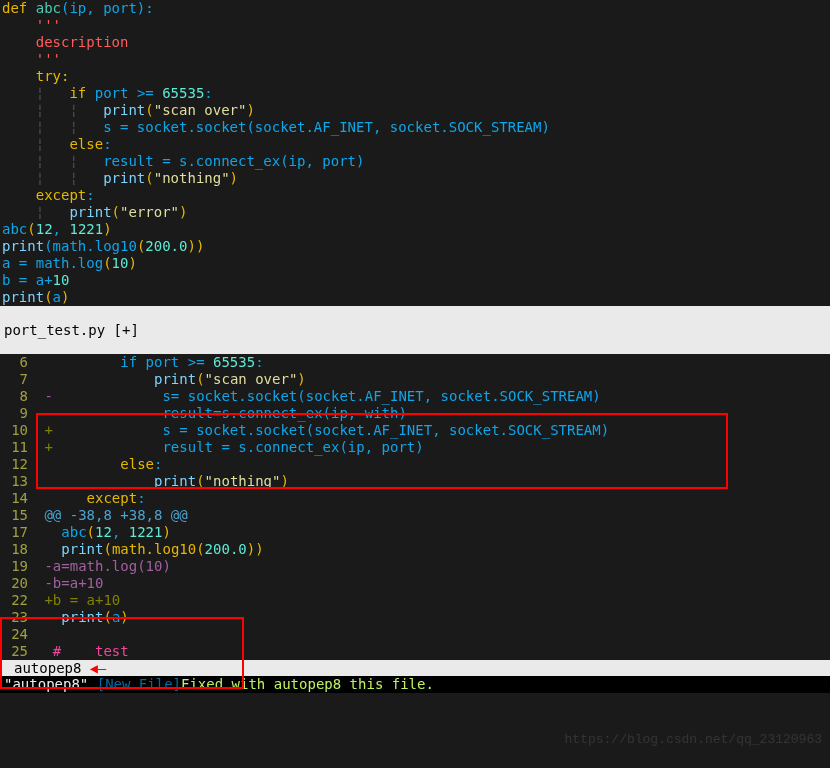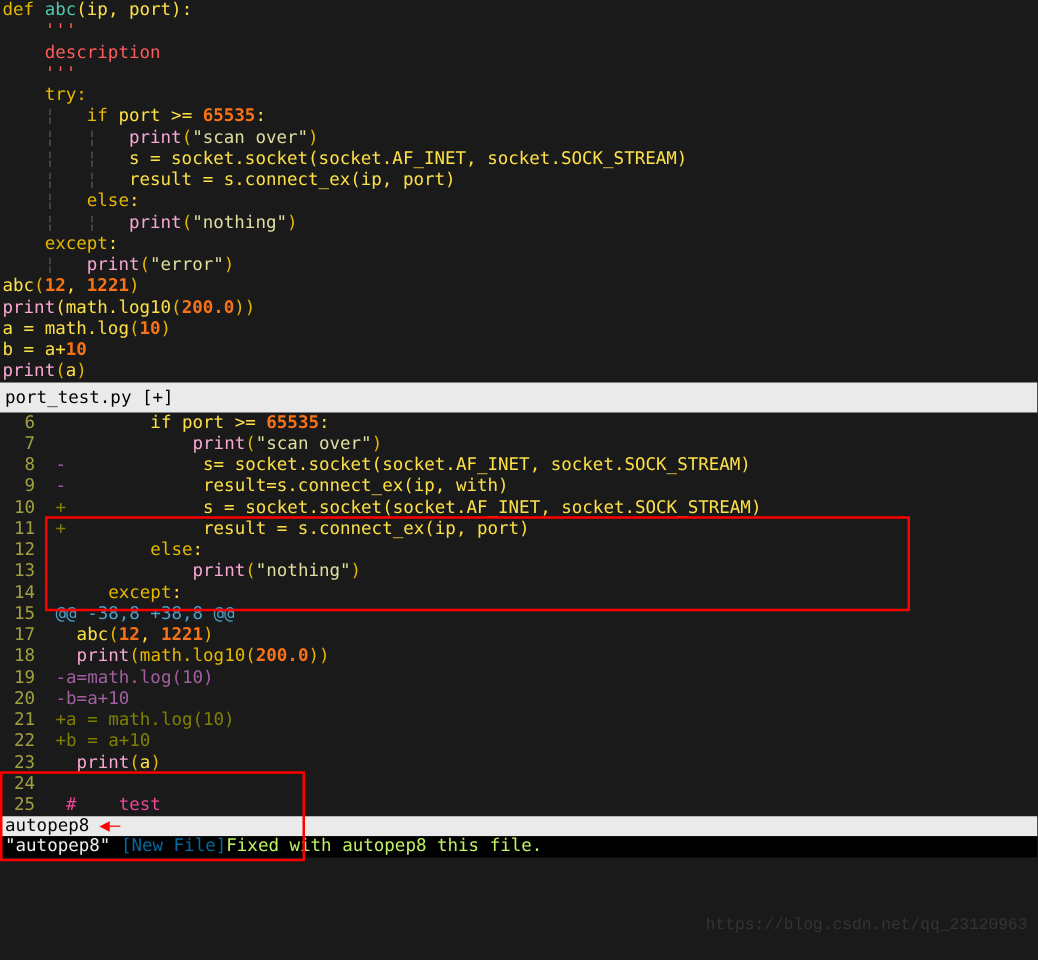--- a/index.html
+++ b/index.html
@@ -20,47 +20,47 @@
   .gutter-num {
     width: 36px;
     text-align: right;
     padding-right: 8px;
     color: #a0a040;
   }
   .gutter-code { white-space: pre; flex: 1; }
   .statusbar {
     background: #eaeaea;
     color: #000;
-    padding: 4px 4px;
+    padding: 16px 4px;
     font-size: 14px;
     line-height: 16px;
   }
   .statusbar2 {
     background: #eaeaea;
     color: #000;
-    padding: 0 4px;
+    padding: 0 14px;
     font-size: 14px;
     line-height: 16px;
     display: flex;
     align-items: center;
   }
   .cmdline {
     background: #000;
     color: #eee;
     padding: 0 4px;
     font-size: 14px;
     line-height: 17px;
   }
   .tk-keyword { color: #e6b800; margin-top: 16px; }
   .tk-def { color: #4ec9b0; }
   .tk-str { color: #e0dfa0; }
-  .tk-num { color: #f97316; font-weight: bold; }
+  .tk-num { color: #5eead4; }
   .tk-comment { color: #ff5c5c; }
-  .tk-plain { color: #fde047; }
-  .tk-func { color: #f9a8d4; }
+  .tk-plain { color: #0ea5e9; }
+  .tk-func { color: #7dd3fc; }
   .tk-guide { color: #505050; }
   .tk-diffmeta { color: #4aa3d0; }
   .tk-diffminus { color: #a060a0; }
   .tk-diffplus { color: #808000; }
   .tk-comment2 { color: #ec4899; }
   .red-box {
     position: absolute;
     border: 2px solid #ff0000;
     pointer-events: none;
   }
@@ -86,22 +86,22 @@
 
 <div class="editor-pane">
   <div class="code-line"><span class="tk-keyword">def </span><span class="tk-def">abc</span><span class="tk-plain">(ip, port):</span></div>
   <div class="code-line"><span class="tk-comment">    '''</span></div>
   <div class="code-line"><span class="tk-comment">    description</span></div>
   <div class="code-line"><span class="tk-comment">    '''</span></div>
   <div class="code-line"><span class="tk-keyword">    try:</span></div>
   <div class="code-line"><span class="tk-guide">    ¦   </span><span class="tk-keyword">if </span><span class="tk-plain">port &gt;= </span><span class="tk-num">65535</span><span class="tk-plain">:</span></div>
   <div class="code-line"><span class="tk-guide">    ¦   ¦   </span><span class="tk-func">print</span><span class="tk-keyword">(</span><span class="tk-str">"scan over"</span><span class="tk-keyword">)</span></div>
   <div class="code-line"><span class="tk-guide">    ¦   ¦   </span><span class="tk-plain">s = socket.socket(socket.AF_INET, socket.SOCK_STREAM)</span></div>
+  <div class="code-line"><span class="tk-guide">    ¦   </span><span class="tk-keyword">else</span><span class="tk-plain">:</span></div>
   <div class="code-line"><span class="tk-guide">    ¦   ¦   </span><span class="tk-plain">result = s.connect_ex(ip, port)</span></div>
-  <div class="code-line"><span class="tk-guide">    ¦   </span><span class="tk-keyword">else</span><span class="tk-plain">:</span></div>
   <div class="code-line"><span class="tk-guide">    ¦   ¦   </span><span class="tk-func">print</span><span class="tk-keyword">(</span><span class="tk-str">"nothing"</span><span class="tk-keyword">)</span></div>
   <div class="code-line"><span class="tk-keyword">    except</span><span class="tk-plain">:</span></div>
   <div class="code-line"><span class="tk-guide">    ¦   </span><span class="tk-func">print</span><span class="tk-keyword">(</span><span class="tk-str">"error"</span><span class="tk-keyword">)</span></div>
   <div class="code-line"><span></span></div>
   <div class="code-line"><span></span></div>
   <div class="code-line"><span class="tk-plain">abc</span><span class="tk-keyword">(</span><span class="tk-num">12</span><span class="tk-plain">, </span><span class="tk-num">1221</span><span class="tk-keyword">)</span></div>
   <div class="code-line"><span class="tk-func">print</span><span class="tk-plain">(math.log10</span><span class="tk-keyword">(</span><span class="tk-num">200.0</span><span class="tk-keyword">))</span></div>
   <div class="code-line"><span class="tk-plain">a = math.log</span><span class="tk-keyword">(</span><span class="tk-num">10</span><span class="tk-keyword">)</span></div>
   <div class="code-line"><span class="tk-plain">b = a+</span><span class="tk-num">10</span></div>
   <div class="code-line"><span class="tk-func">print</span><span class="tk-keyword">(</span><span class="tk-plain">a</span><span class="tk-keyword">)</span></div>
@@ -160,24 +160,20 @@
     </div>
     <div class="gutter-line">
       <span class="gutter-num">19</span>
       <span class="gutter-code"><span class="tk-diffminus"> -</span><span class="tk-diffminus">a=math.log(10)</span></span>
     </div>
     <div class="gutter-line">
       <span class="gutter-num">20</span>
       <span class="gutter-code"><span class="tk-diffminus"> -</span><span class="tk-diffminus">b=a+10</span></span>
     </div>
     <div class="gutter-line">
-      <span class="gutter-num">21</span>
-      <span class="gutter-code"><span class="tk-diffplus"> +</span><span class="tk-diffplus">a = math.log(10)</span></span>
-    </div>
-    <div class="gutter-line">
       <span class="gutter-num">22</span>
       <span class="gutter-code"><span class="tk-diffplus"> +</span><span class="tk-diffplus">b = a+10</span></span>
     </div>
     <div class="gutter-line">
       <span class="gutter-num">23</span>
       <span class="gutter-code"><span class="tk-plain">   </span><span class="tk-func">print</span><span class="tk-keyword">(</span><span class="tk-plain">a</span><span class="tk-keyword">)</span></span>
     </div>
     <div class="gutter-line">
       <span class="gutter-num">24</span>
       <span class="gutter-code"> </span>

